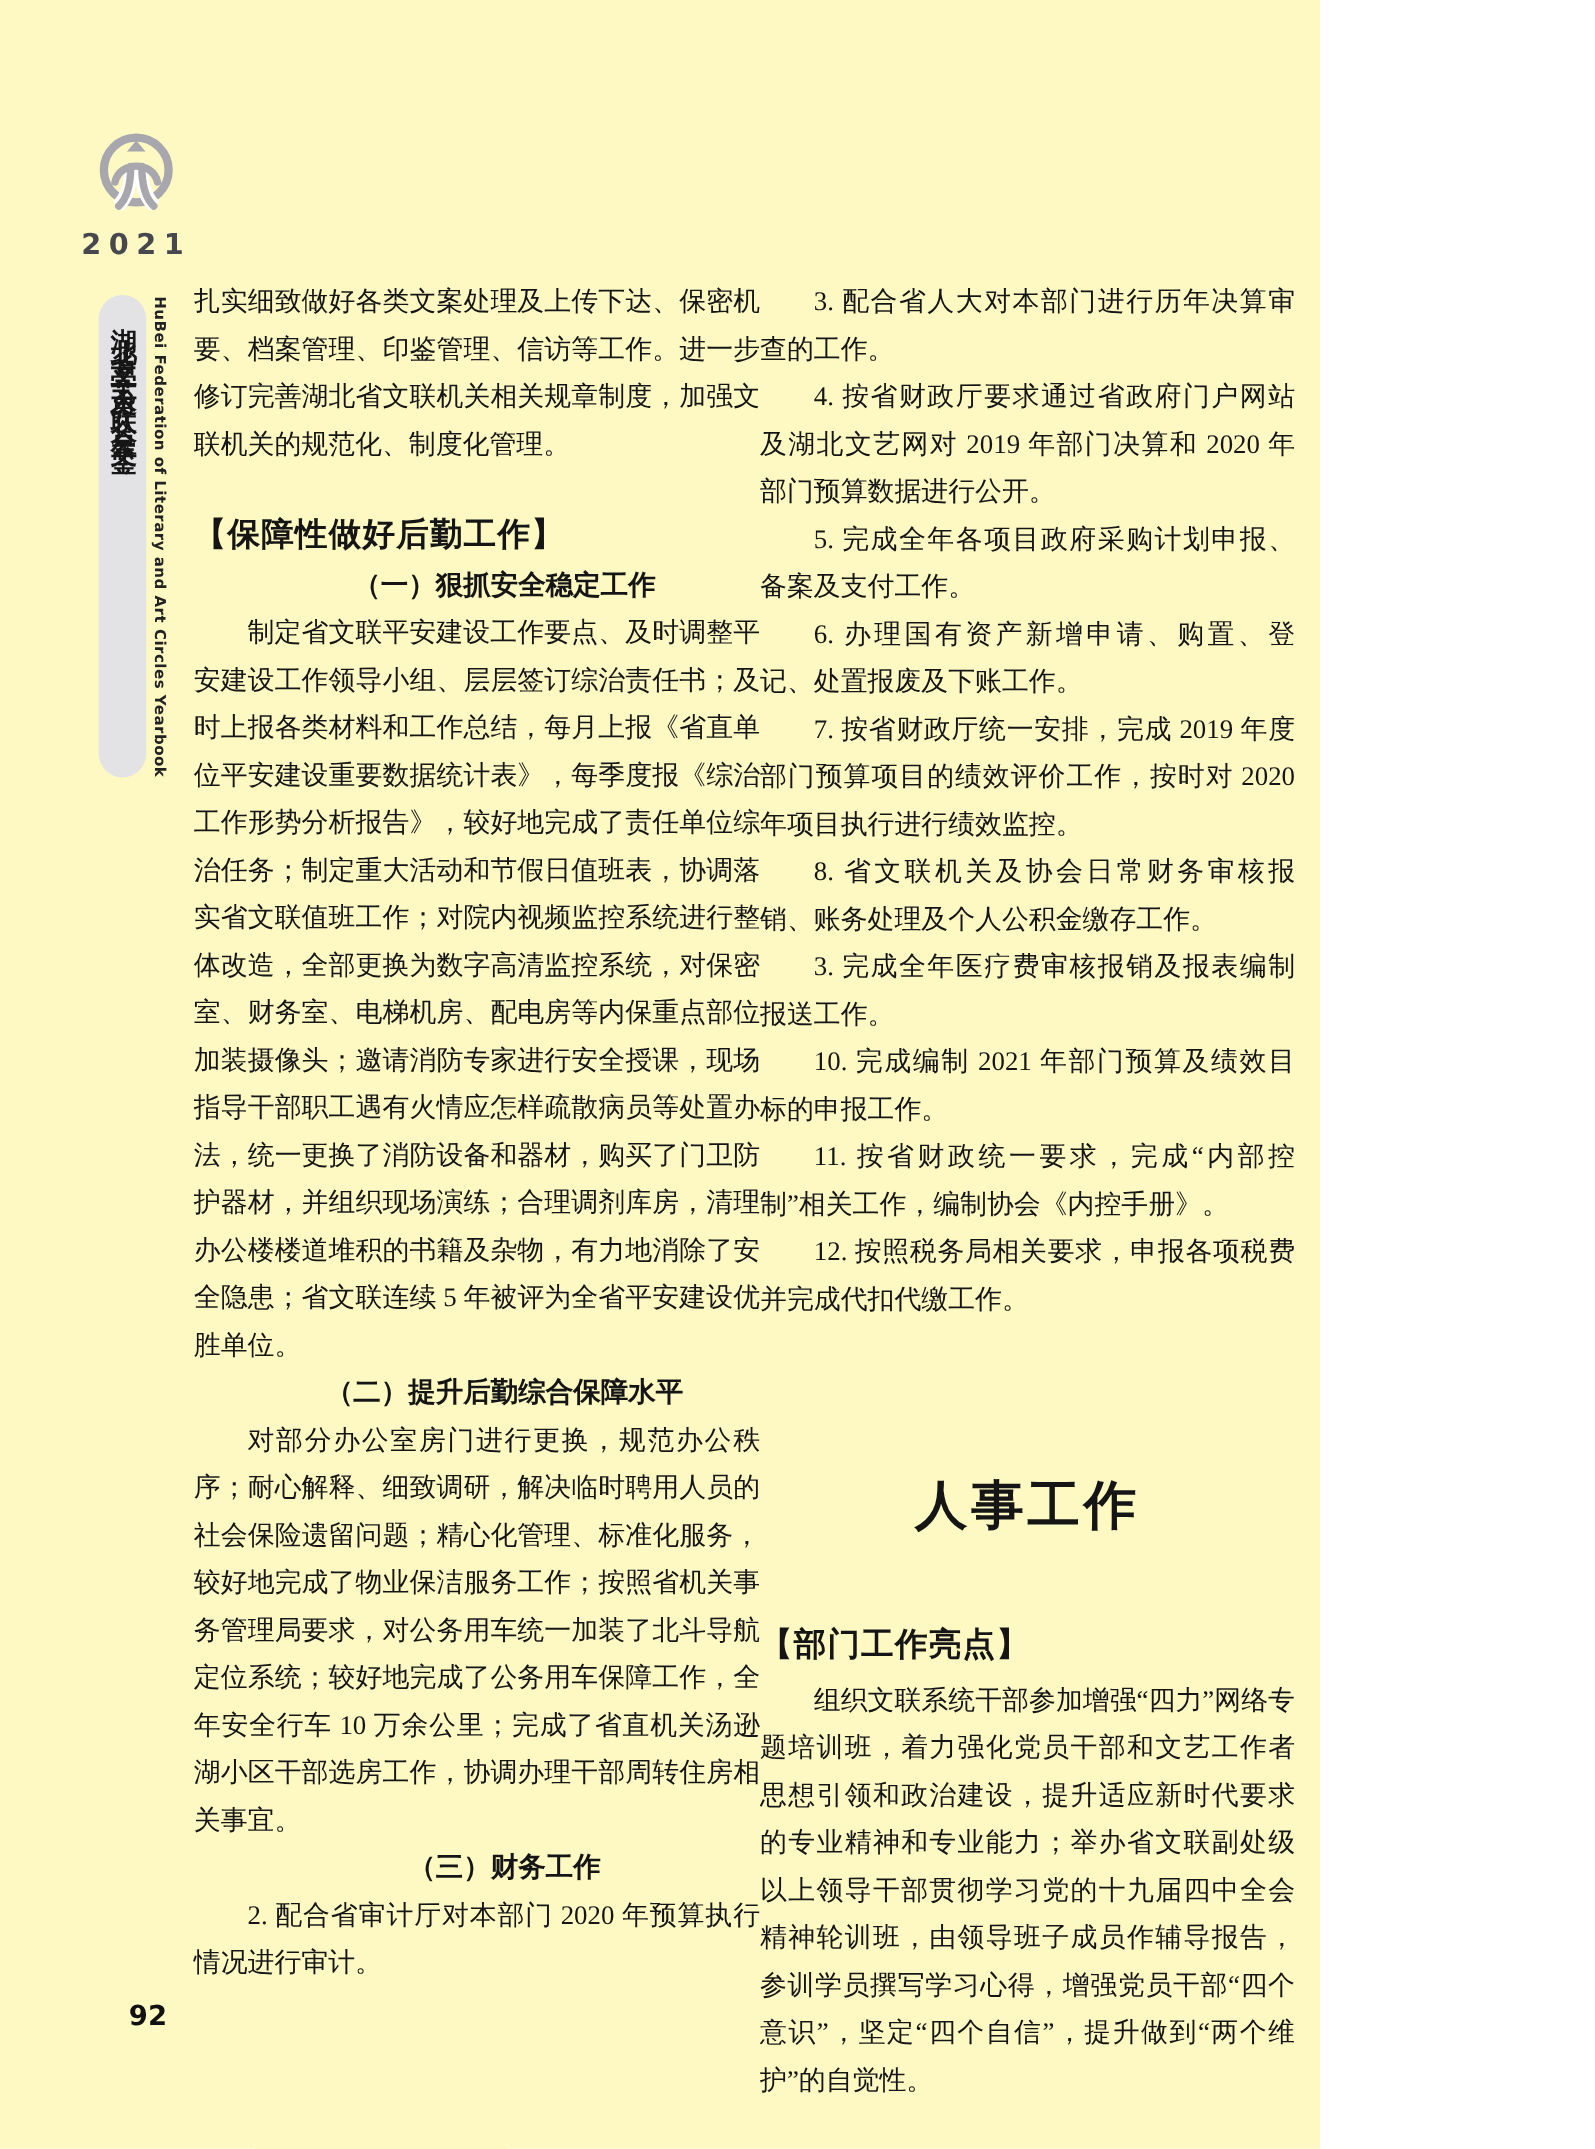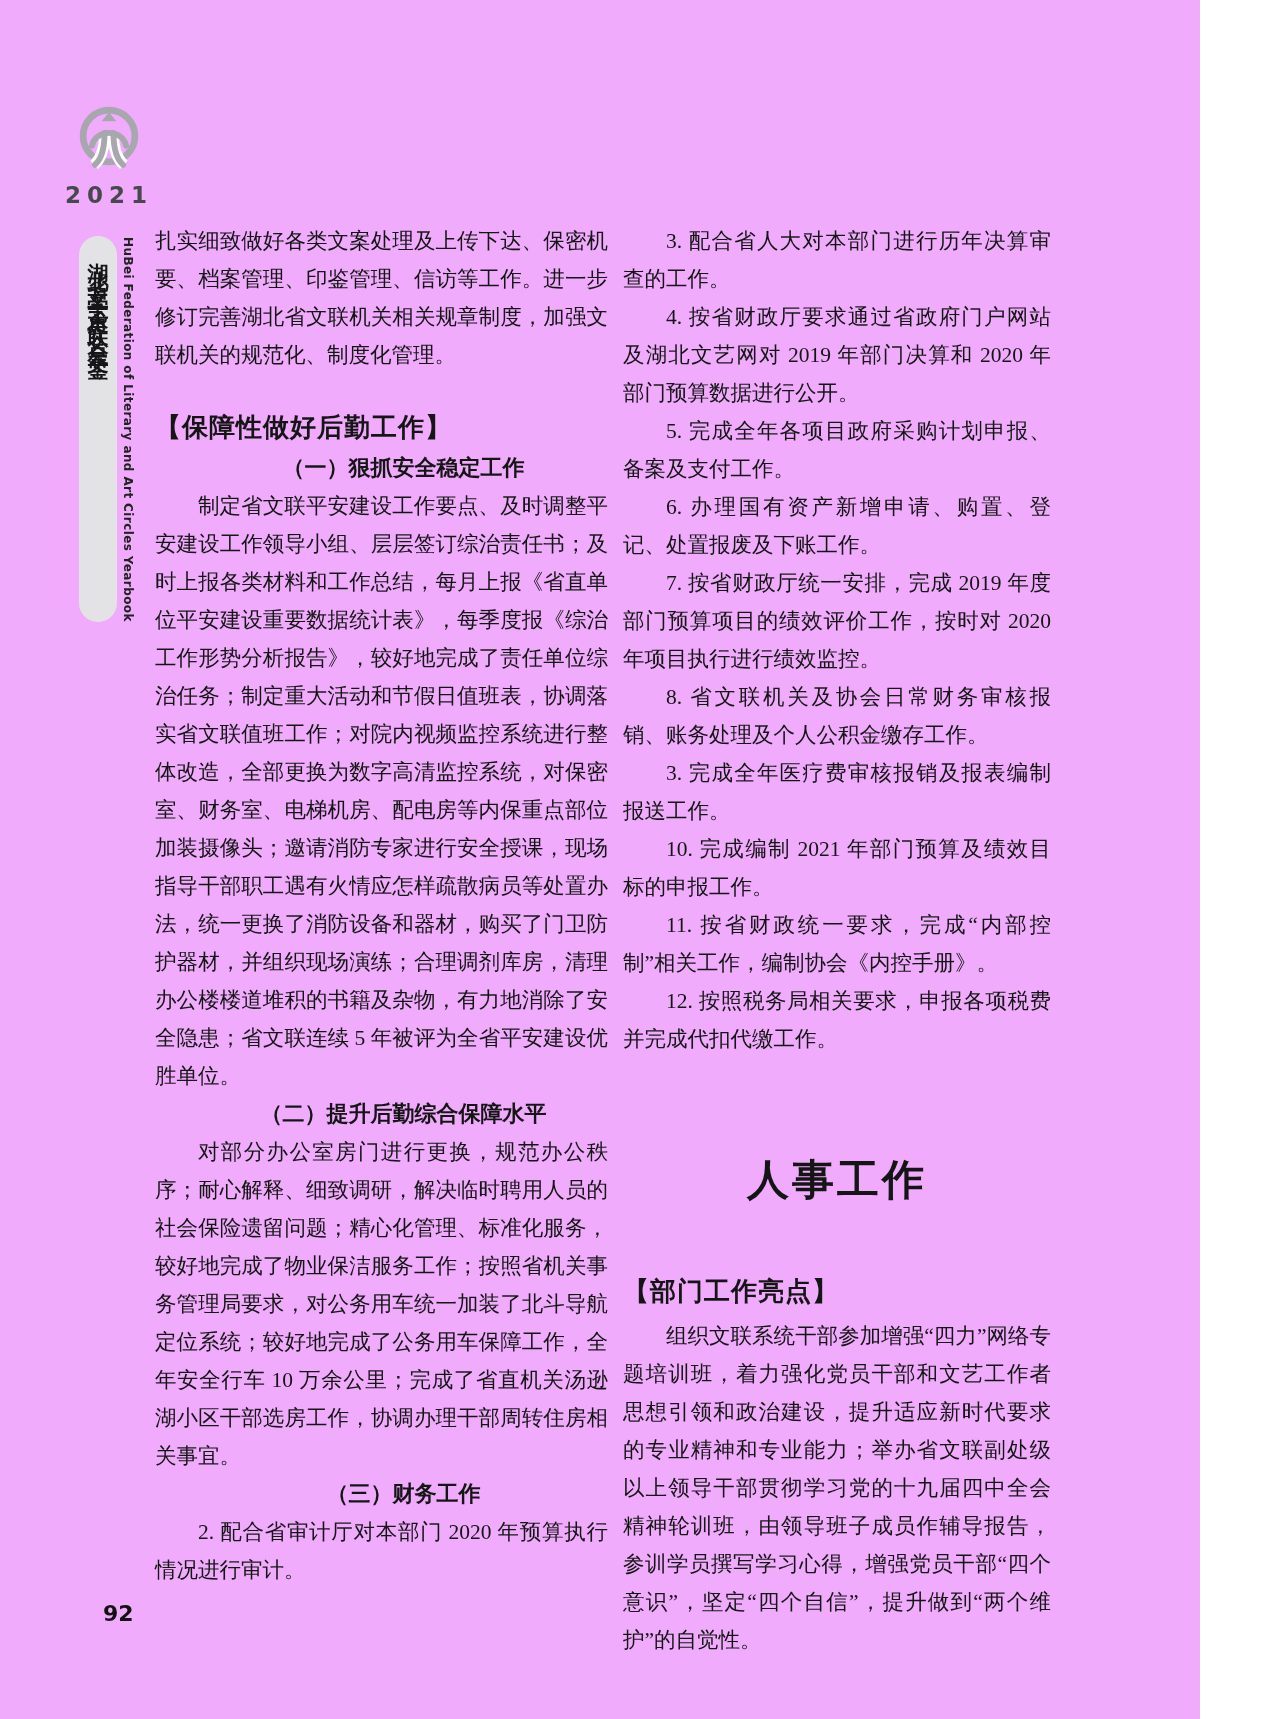--- a/index.html
+++ b/index.html
@@ -1,18 +1,18 @@
 <!DOCTYPE html>
 <html><head>
 <meta charset="utf-8">
 <style>
   * { margin:0; padding:0; box-sizing:border-box; }
   html,body { background:#ffffff; }
   .page {
-    position:relative; width:1200px; height:1719px; background:#f0abfc;
+    position:relative; width:1056px; height:1719px; background:#fef9c3;
     font-family:"Liberation Serif", serif; color:#151515; overflow:hidden;
   }
 
   
   .brand { position:absolute; left:64px; top:102px; width:90px; text-align:center; }
   .brand .year {
     display:block; margin-top:2px; color:#47474e; font-weight:bold;
     font-size:23px; letter-spacing:6px; font-family:"DejaVu Sans", sans-serif;
   }
 
@@ -30,21 +30,21 @@
   .side-en {
     position:absolute; left:121px; top:237px; height:400px;
     writing-mode:vertical-rl;
     font-family:"DejaVu Sans", sans-serif; font-weight:bold;
     font-size:12px; color:#222; letter-spacing:0.4px;
   }
 
   
   .content {
     position:absolute; left:155px; top:222px; width:896px;
-    display:flex; gap:15px;
+    display:flex; 
   }
   .col { font-size:21.5px; line-height:38px; text-align:justify; }
   .col-left  { width:453px; }
   .col-right { width:428px; }
 
   p.body  { text-indent:2em; }
   p.cont  { text-indent:0; }
   p.num   { text-indent:2em; }
 
   .sec-head {
@@ -52,21 +52,21 @@
     font-size:26px; line-height:40px; margin-top:33px; margin-bottom:2px;
     letter-spacing:1px; text-align:left; text-indent:0;
   }
   .sub-head {
     font-family:"Liberation Sans", sans-serif; font-weight:bold;
     font-size:22px; line-height:38px; text-indent:2em; text-align:center;
   }
   .chapter-title {
     font-family:"Liberation Sans", sans-serif; font-weight:bold;
     font-size:42px; line-height:52px; letter-spacing:3px;
-    text-align:center; text-indent:0; margin-top:96px;
+    text-align:center; text-indent:0; margin-top:120px;
   }
   .col-right .sec-head2 {
     font-family:"Liberation Sans", sans-serif; font-weight:bold;
     font-size:26px; line-height:40px; margin-top:65px; margin-bottom:6px;
     letter-spacing:1px; text-indent:0; text-align:left;
   }
 
   
   .page-num {
     position:absolute; left:103px; top:1601px;

